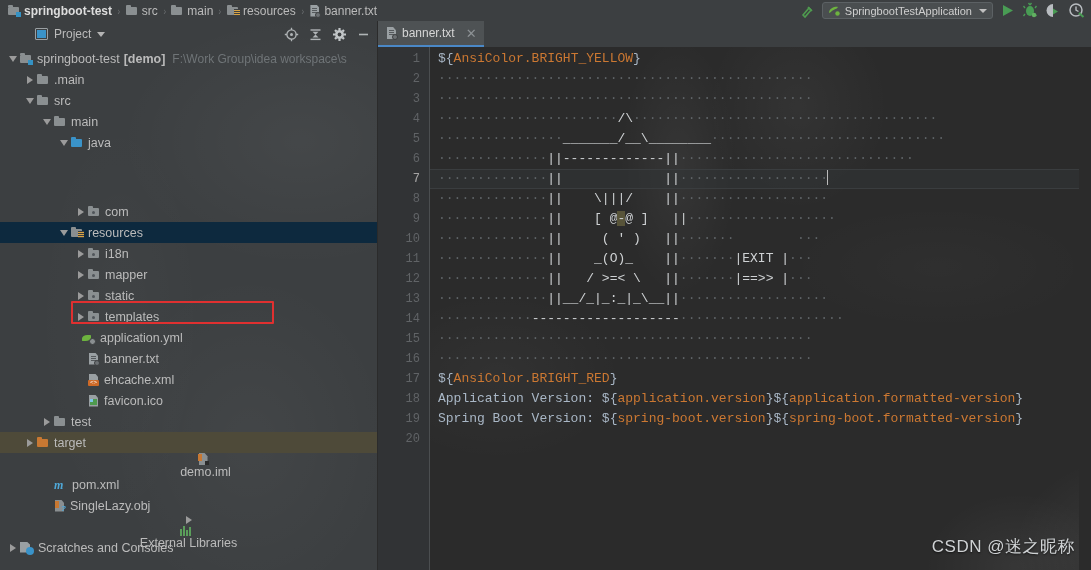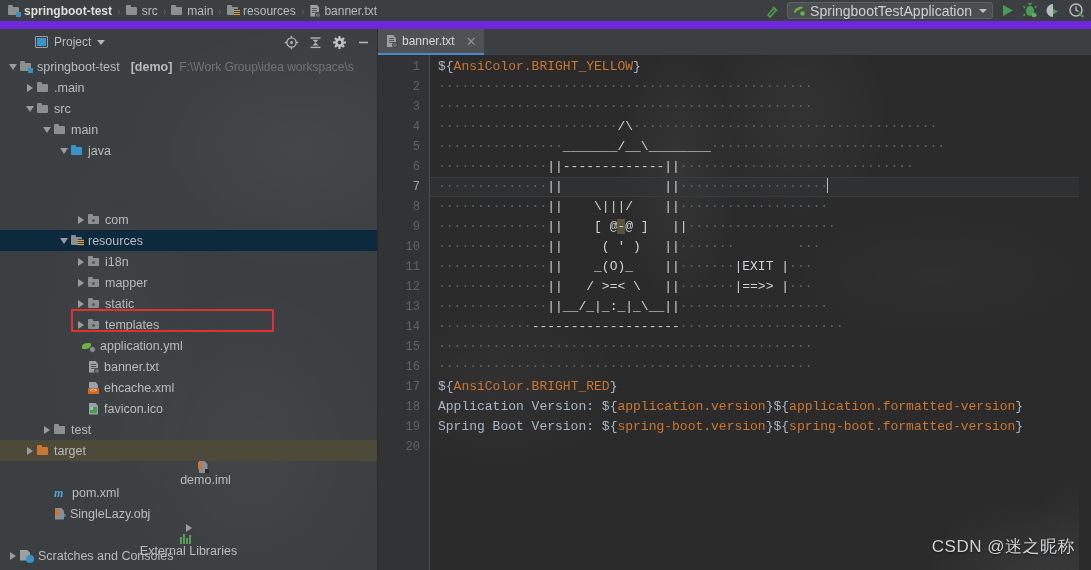--- a/index.html
+++ b/index.html
@@ -15,21 +15,20 @@
     -webkit-font-smoothing: antialiased;
   }
 
   #app {
     position: relative;
     width: 1091px;
     height: 570px;
     display: flex;
     flex-direction: column;
     background: #6d28d9;
-    gap: 8px;
   }
 
   
   .navbar {
     height: 21px;
     min-height: 21px;
     background: #3c3f41;
     display: flex;
     align-items: center;
     padding-left: 4px;
@@ -113,21 +112,21 @@
 
   
   .nav-right {
     margin-left: auto; display: flex; align-items: center;
     gap: 6px; padding-right: 6px; height: 100%;
   }
   .hammer { width: 16px; height: 16px; position: relative; }
   .runcfg {
     display: flex; align-items: center; gap: 5px;
     background: #4a4e50; border: 1px solid #5c6164; border-radius: 3px;
-    height: 17px; padding: 0 5px 0 4px; color: #cfcfcf; font-size: 14px;
+    height: 17px; padding: 0 5px 0 4px; color: #cfcfcf; font-size: 11px;
     white-space: nowrap;
   }
   .runcfg .arr {
     width: 0; height: 0; border-left: 4px solid transparent;
     border-right: 4px solid transparent; border-top: 4px solid #c0c0c0;
     margin-left: 2px;
   }
   .spring-ico { width: 13px; height: 13px; position: relative; }
   .tbtn { width: 17px; height: 17px; position: relative; cursor: default; }
 
@@ -514,21 +513,21 @@
 
       <div class="tree" id="tree">
           <div class="row" style="padding-left: 6px;">
             <span class="twisty">
               <i class="tri-d"></i>
             </span>
             <span class="ico ico-module">
               <i class="mod-badge"></i>
             </span>
             <span class="row-label">springboot-test</span>
-            <b style="margin-left: 11px;"> [demo]</b>
+            <b style="margin-left: 4px;"> [demo]</b>
             <span class="row-path">F:\Work Group\idea workspace\s</span>
           </div>
           <div class="row" style="padding-left: 23px;">
             <span class="twisty">
               <i class="tri-r"></i>
             </span>
             <span class="ico ico-folder"></span>
             <span class="row-label">.main</span>
           </div>
           <div class="row" style="padding-left: 23px;">

